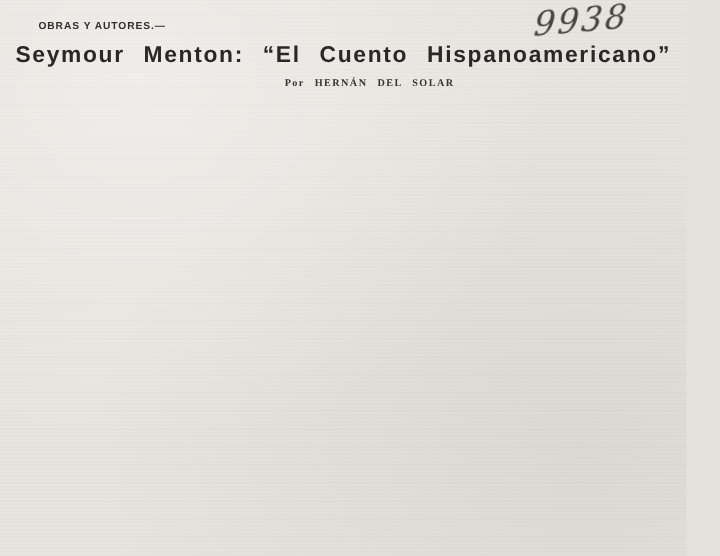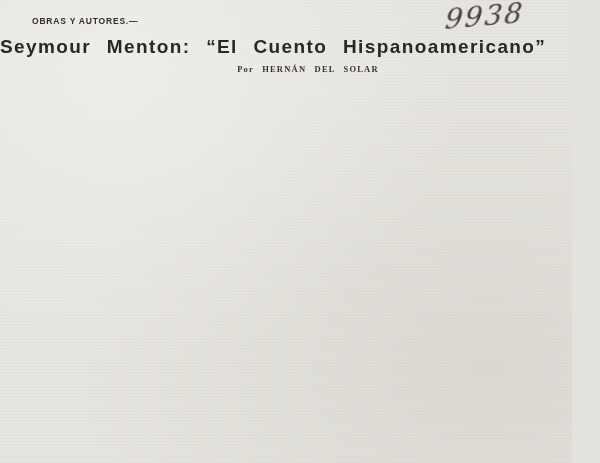--- a/index.html
+++ b/index.html
@@ -25,21 +25,21 @@
   }
   .handwritten{
     position:absolute;right:48px;top:0px;
     font-family:"DejaVu Serif",serif;font-style:italic;
     font-size:28px;color:#45413a;
     transform:rotate(-5deg) skewX(-10deg);
     letter-spacing:2px;
   }
   .title{
     position:absolute;left:0;right:0;top:36px;
-    white-space:nowrap;
+    text-align:center;white-space:nowrap;
     font-family:"Liberation Sans",sans-serif;font-weight:bold;
     font-size:19px;letter-spacing:1.4px;word-spacing:9px;color:#262420;
   }
   .byline{
     position:absolute;left:0;right:0;top:64px;
     text-align:center;
     font-family:"Liberation Serif",serif;font-weight:bold;
     font-size:8.5px;letter-spacing:1.2px;word-spacing:5px;color:#35322c;padding-left:44px;
   }
   .columns{

